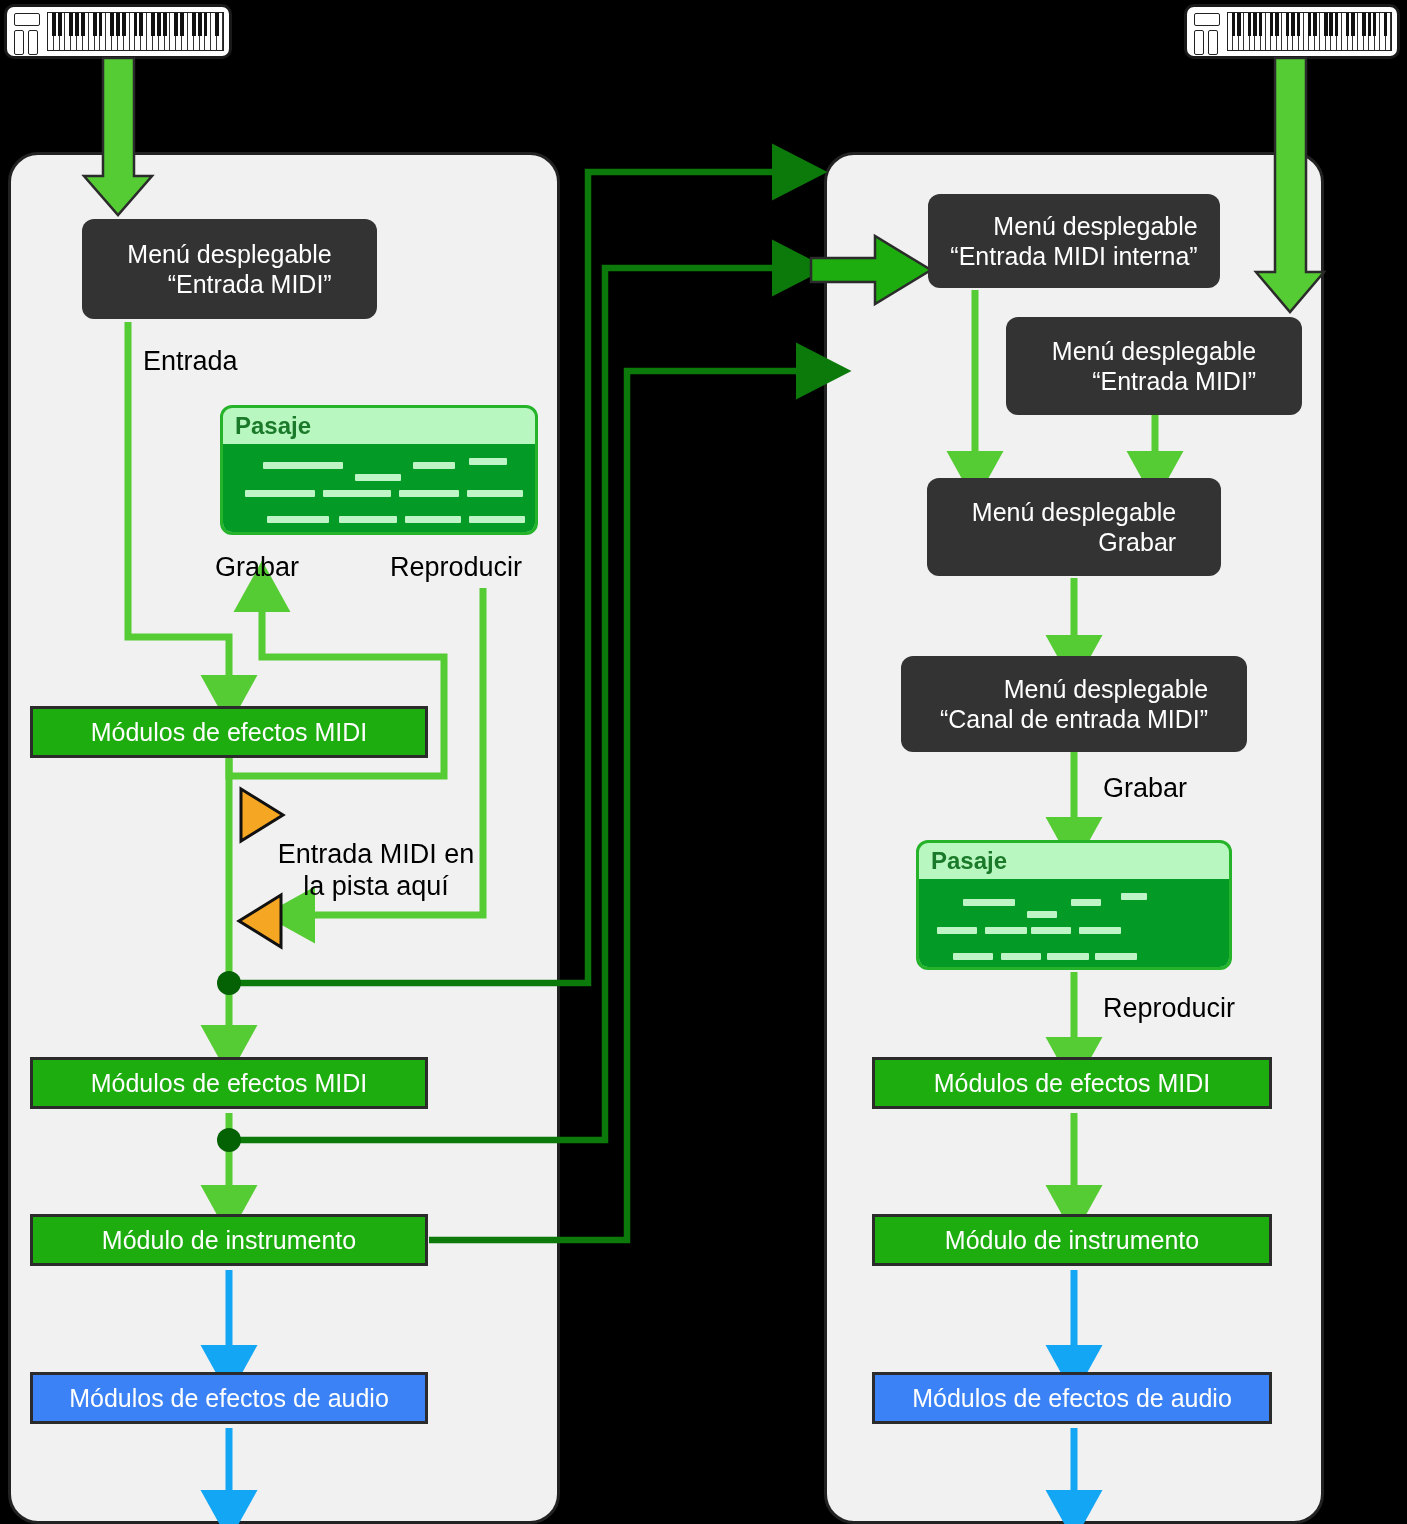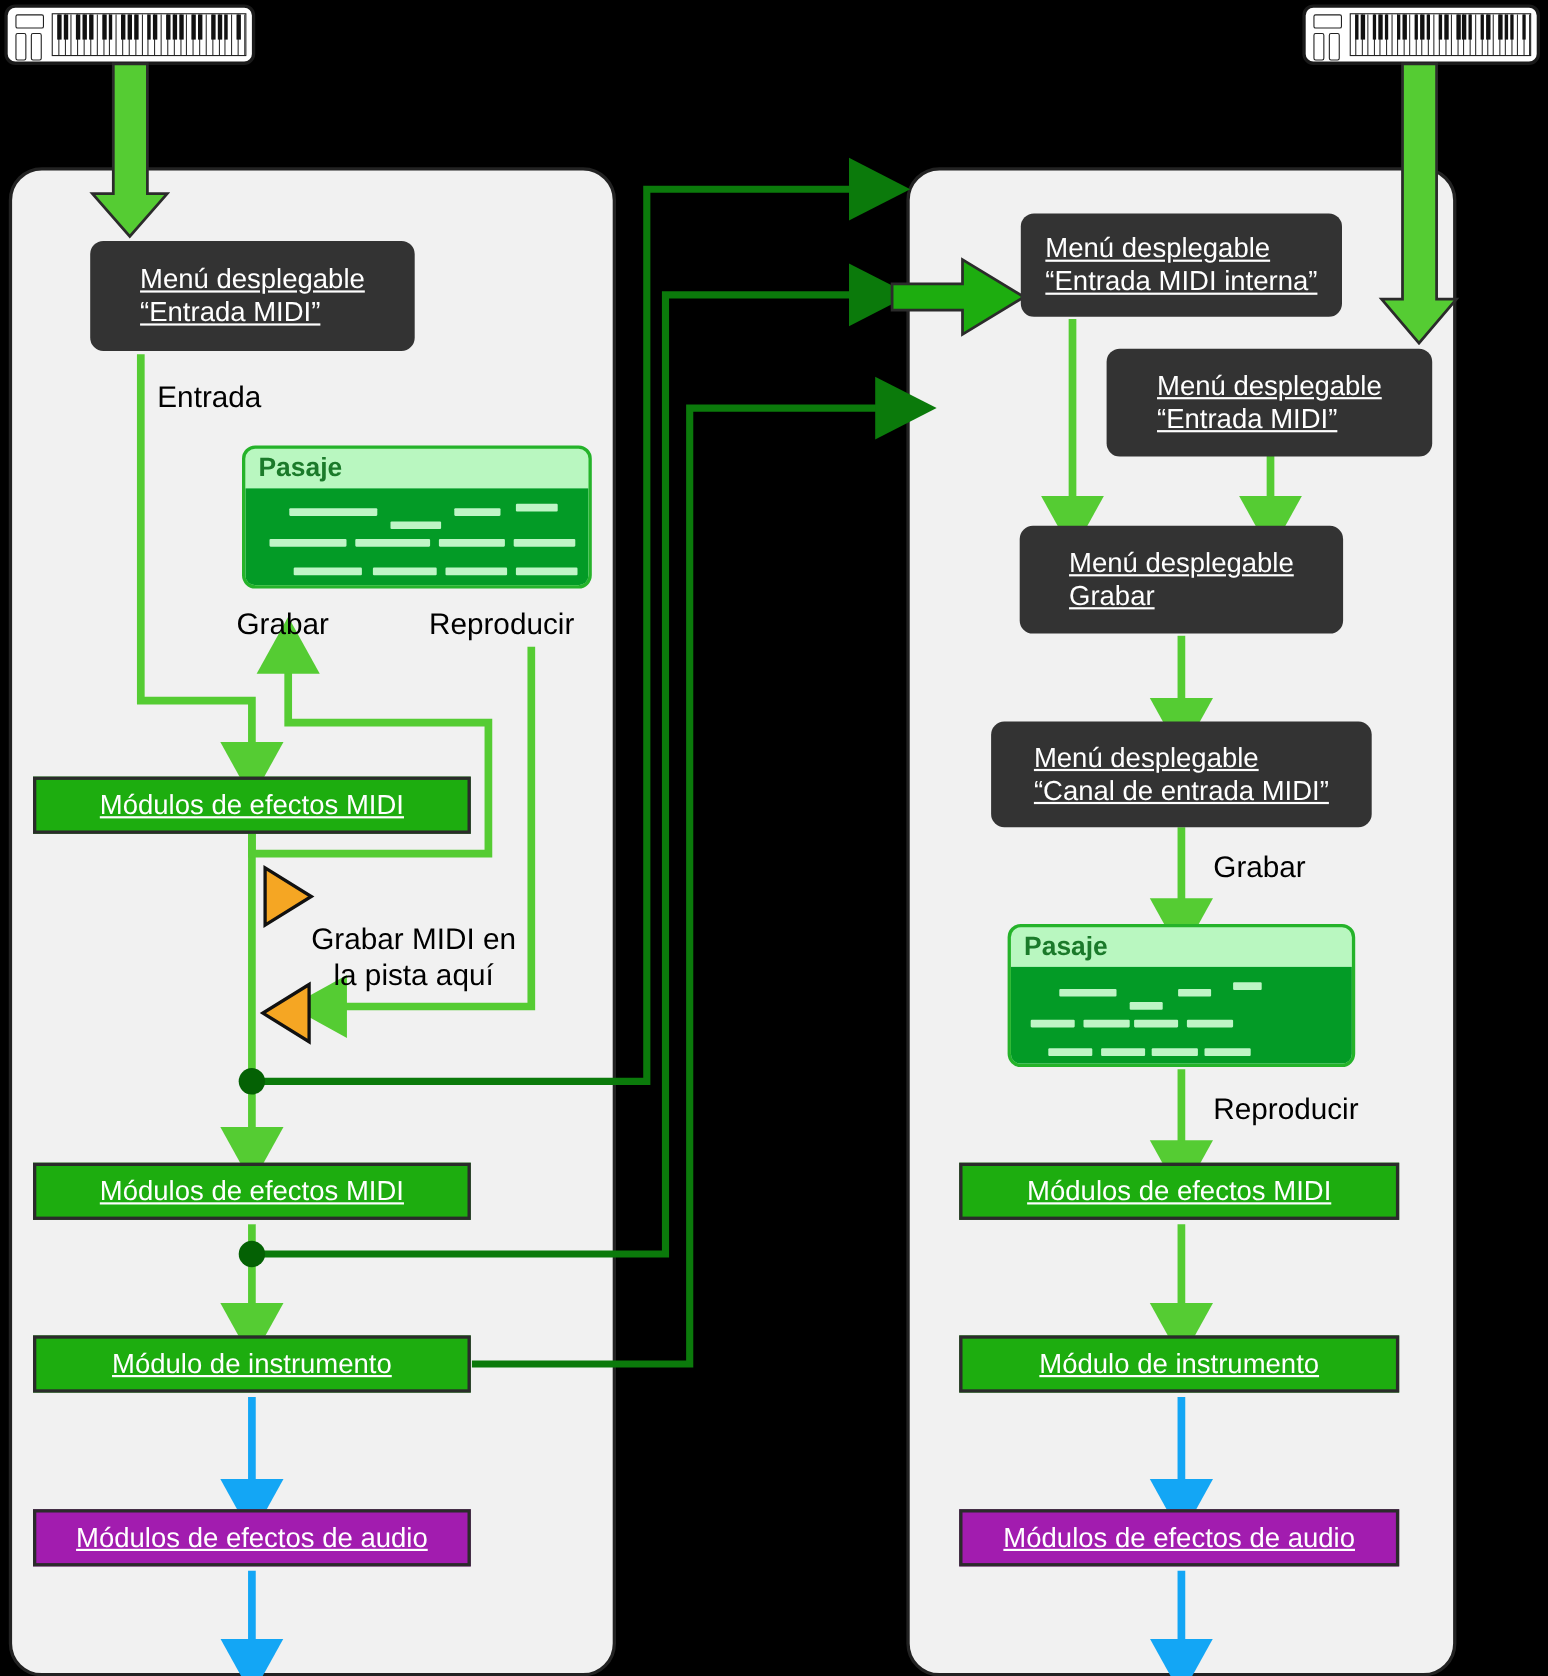--- a/index.html
+++ b/index.html
@@ -38,32 +38,32 @@
   .kbd-ctrl .sl.a{left:0;}
   .kbd-ctrl .sl.b{left:14px;}
   .keys{position:absolute;left:40px;top:5px;right:5px;bottom:5px;background:#fff;
         border:1px solid #222;box-sizing:border-box;overflow:hidden;}
   .wkey{position:absolute;top:0;bottom:0;border-right:1px solid #333;box-sizing:border-box;}
   .bkey{position:absolute;top:0;height:62%;background:#111;box-sizing:border-box;}
 
   
   .node{
     position:absolute;box-sizing:border-box;display:flex;
-    align-items:center;justify-content:center;text-align:left;
-    line-height:1.22;white-space:pre-line;text-decoration:underline;
+    align-items:center;justify-content:center;text-align:right;
+    line-height:1.22;white-space:pre-line;
   }
   .menu-node{
     background:#333;color:#fff;border-radius:12px;
     font-size:25px;padding:6px 14px;
   }
   .plug{
     border:3px solid #2b2b2b;color:#fff;font-size:25px;
   }
   .plug.midi{background:#1dad0f;}
-  .plug.audio{background:#a21caf;}
+  .plug.audio{background:#3b82f6;}
 
   
   .region{
     position:absolute;box-sizing:border-box;border:3px solid #25b32a;
     border-radius:12px;background:#b9f7c0;overflow:hidden;
   }
   .region .hdr{
     position:absolute;left:0;right:0;top:0;height:36px;
     color:#1b7a2a;font-size:24px;font-weight:bold;
     display:flex;align-items:center;padding-left:12px;box-sizing:border-box;
@@ -315,21 +315,21 @@
 
   <div class="node plug midi" id="l-fx-2" style="left:30px;top:1057px;width:398px;height:52px;">Módulos de efectos MIDI</div>
 
   <div class="node plug midi" id="l-instrument" style="left:30px;top:1214px;width:398px;height:52px;">Módulo de instrumento</div>
 
   <div class="node plug audio" id="l-audio-fx" style="left:30px;top:1372px;width:398px;height:52px;">Módulos de efectos de audio</div>
 
   <div class="cap" style="left:143px;top:345px;">Entrada</div>
   <div class="cap" style="left:215px;top:551px;">Grabar</div>
   <div class="cap" style="left:390px;top:551px;">Reproducir</div>
-  <div class="cap" style="left:276px;top:838px;width:200px;text-align:center;">Grabar MIDI en
+  <div class="cap" style="left:276px;top:838px;width:200px;text-align:center;">Entrada MIDI en
 la pista aquí</div>
 
   <div class="node menu-node" id="r-internal-midi-input" style="left:928px;top:194px;width:292px;height:94px;">Menú desplegable
 “Entrada MIDI interna”</div>
 
   <div class="node menu-node" id="r-midi-input" style="left:1006px;top:317px;width:296px;height:98px;">Menú desplegable
 “Entrada MIDI”</div>
 
   <div class="node menu-node" id="r-record-menu" style="left:927px;top:478px;width:294px;height:98px;">Menú desplegable
 Grabar</div>

